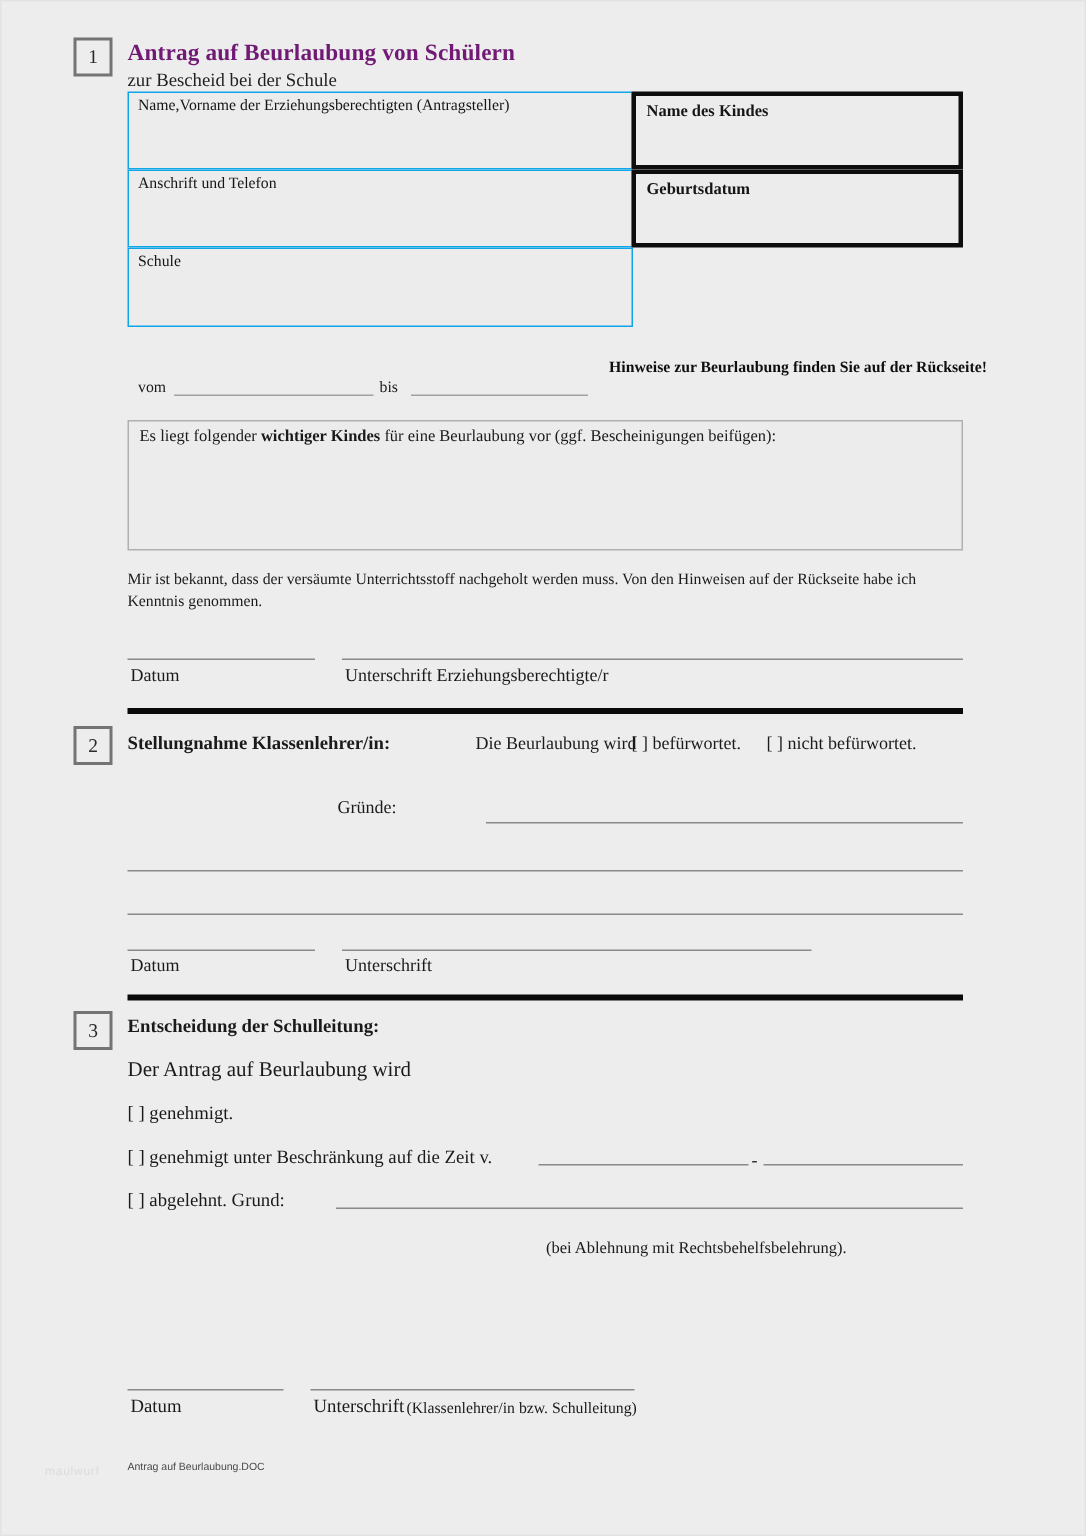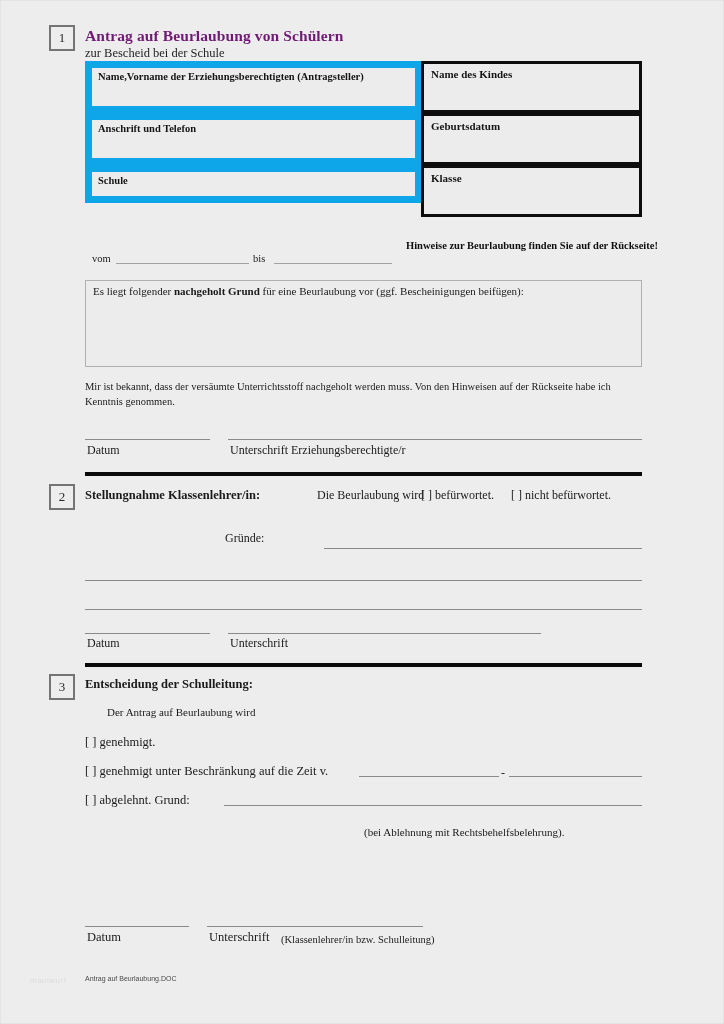--- a/index.html
+++ b/index.html
@@ -62,21 +62,21 @@
     color: #1f1f1f;
     white-space: nowrap;
   }
 
   
   .fbox {
     position: absolute;
     box-sizing: border-box;
     background: #ececec;
   }
-  .fbox.thin { border: 7px solid #0ea5e9; font-weight: bold; }
+  .fbox.thin { border: 1px solid #0ea5e9; }
   .fbox.bold { border: 3px solid #0d0d0d; }
   .fbox .lbl {
     position: absolute;
     left: 6px;
     top: 3px;
     font-size: 10.5px;
     white-space: nowrap;
     color: #151515;
   }
   .fbox.bold .lbl {
@@ -164,44 +164,41 @@
 
     <div class="title" style="left:64px; top:14px;">Antrag auf Beurlaubung von Schülern</div>
     <div class="subtitle" style="left:64px; top:33px;">zur Bescheid bei der Schule</div>
 
     <div class="fbox thin" style="left:64px; top:48px; width:337px; height:52px;">
       <span class="lbl">Name,Vorname der Erziehungsberechtigten (Antragsteller)</span>
     </div>
     <div class="fbox thin" style="left:64px; top:100px; width:337px; height:52px;">
       <span class="lbl">Anschrift und Telefon</span>
     </div>
-    <div class="fbox thin" style="left:64px; top:152px; width:337px; height:38px;padding-left:12px;">
+    <div class="fbox thin" style="left:64px; top:152px; width:337px; height:53px;padding-left:12px;">
       <span class="lbl">Schule</span>
     </div>
 
     <div class="fbox bold" style="left:400px; top:48px; width:221px; height:52px;">
       <span class="lbl">Name des Kindes</span>
     </div>
     <div class="fbox bold" style="left:400px; top:100px; width:221px; height:52px;">
       <span class="lbl">Geburtsdatum</span>
-    </div>
-    <div class="fbox bold" style="left:400px; top:152px; width:221px; height:52px;">
-      <span class="lbl">Klasse</span>
     </div>
 
     <span class="t sm" style="left:71px; top:240px;">vom</span>
     <div class="rule light" style="left:95px; top:250px; width:133px;"></div>
     <span class="t sm" style="left:232px; top:240px;">bis</span>
     <div class="rule light" style="left:253px; top:250px; width:118px;"></div>
 
     <div class="hinweis" style="left:385px; top:227px;">Hinweise zur Beurlaubung finden Sie auf der Rückseite!</div>
 
     <div class="reason-box" style="left:64px; top:267px; width:557px; height:87px;">
       <span class="hdr">
-        <span>Es liegt folgender </span><span class="bk">nachgeholt Grund</span><span> für eine Beurlaubung vor (ggf. Bescheinigungen beifügen):</span>
+        <span>Es liegt folgender </span><span class="bk">wichtiger Kindes</span><span> für eine Beurlaubung vor (ggf. Bescheinigungen beifügen):</span>
       </span>
     </div>
 
     <div class="notice" style="left:64px; top:366px; width:560px;">Mir ist bekannt, dass der versäumte Unterrichtsstoff nachgeholt werden muss. Von den Hinweisen auf der Rückseite habe ich Kenntnis genommen.</div>
 
     <div class="rule" style="left:64px; top:426px; width:125px;"></div>
     <div class="rule" style="left:207px; top:426px; width:414px;"></div>
     <span class="t" style="left:66px; top:430px;">Datum</span>
     <span class="t" style="left:209px; top:430px;">Unterschrift Erziehungsberechtigte/r</span>
 
@@ -224,37 +221,37 @@
     <div class="rule" style="left:207px; top:620px; width:313px;"></div>
     <span class="t" style="left:66px; top:623px;">Datum</span>
     <span class="t" style="left:209px; top:623px;">Unterschrift</span>
 
     <div class="thickbar" style="left:64px; top:650px; width:557px;"></div>
 
     <div class="num-box" style="left:28px; top:661px;">3</div>
 
     <span class="t b" style="left:64px; top:664px; font-size:12.5px;">Entscheidung der Schulleitung:</span>
 
-    <span class="t" style="left:64px; top:693px; font-size:11px;margin-left:22px;">Der Antrag auf Beurlaubung  wird</span>
+    <span class="t" style="left:64px; top:693px; font-size:14px;">Der Antrag auf Beurlaubung  wird</span>
 
     <span class="t" style="left:64px; top:722px; font-size:12.5px;">[   ] genehmigt.</span>
 
     <span class="t" style="left:64px; top:751px; font-size:12.5px;">[   ] genehmigt unter Beschränkung auf die Zeit v.</span>
     <div class="rule" style="left:338px; top:763px; width:140px;"></div>
     <span class="t" style="left:480px; top:753px;">-</span>
     <div class="rule" style="left:488px; top:763px; width:133px;"></div>
 
     <span class="t" style="left:64px; top:780px; font-size:12.5px;">[   ] abgelehnt. Grund:</span>
     <div class="rule" style="left:203px; top:792px; width:418px;"></div>
 
     <span class="t xs" style="left:343px; top:813px;">(bei Ablehnung mit Rechtsbehelfsbelehrung).</span>
 
     <div class="rule" style="left:64px; top:913px; width:104px;"></div>
     <div class="rule" style="left:186px; top:913px; width:216px;"></div>
     <span class="t" style="left:66px; top:917px; font-size:12.5px;">Datum</span>
     <span class="t" style="left:188px; top:917px; font-size:12.5px;">Unterschrift</span>
-    <span class="t sm" style="left:260px; top:921px;">(Klassenlehrer/in bzw. Schulleitung)</span>
+    <span class="t sm" style="left:250px; top:921px;">(Klassenlehrer/in bzw. Schulleitung)</span>
 
     <span class="watermark" style="left:9px; top:963px;">maulwurf</span>
     <span class="footer-mark" style="left:64px; top:962px;">Antrag auf Beurlaubung.DOC</span>
 
   </div>
 </div>
 
 </body></html>

